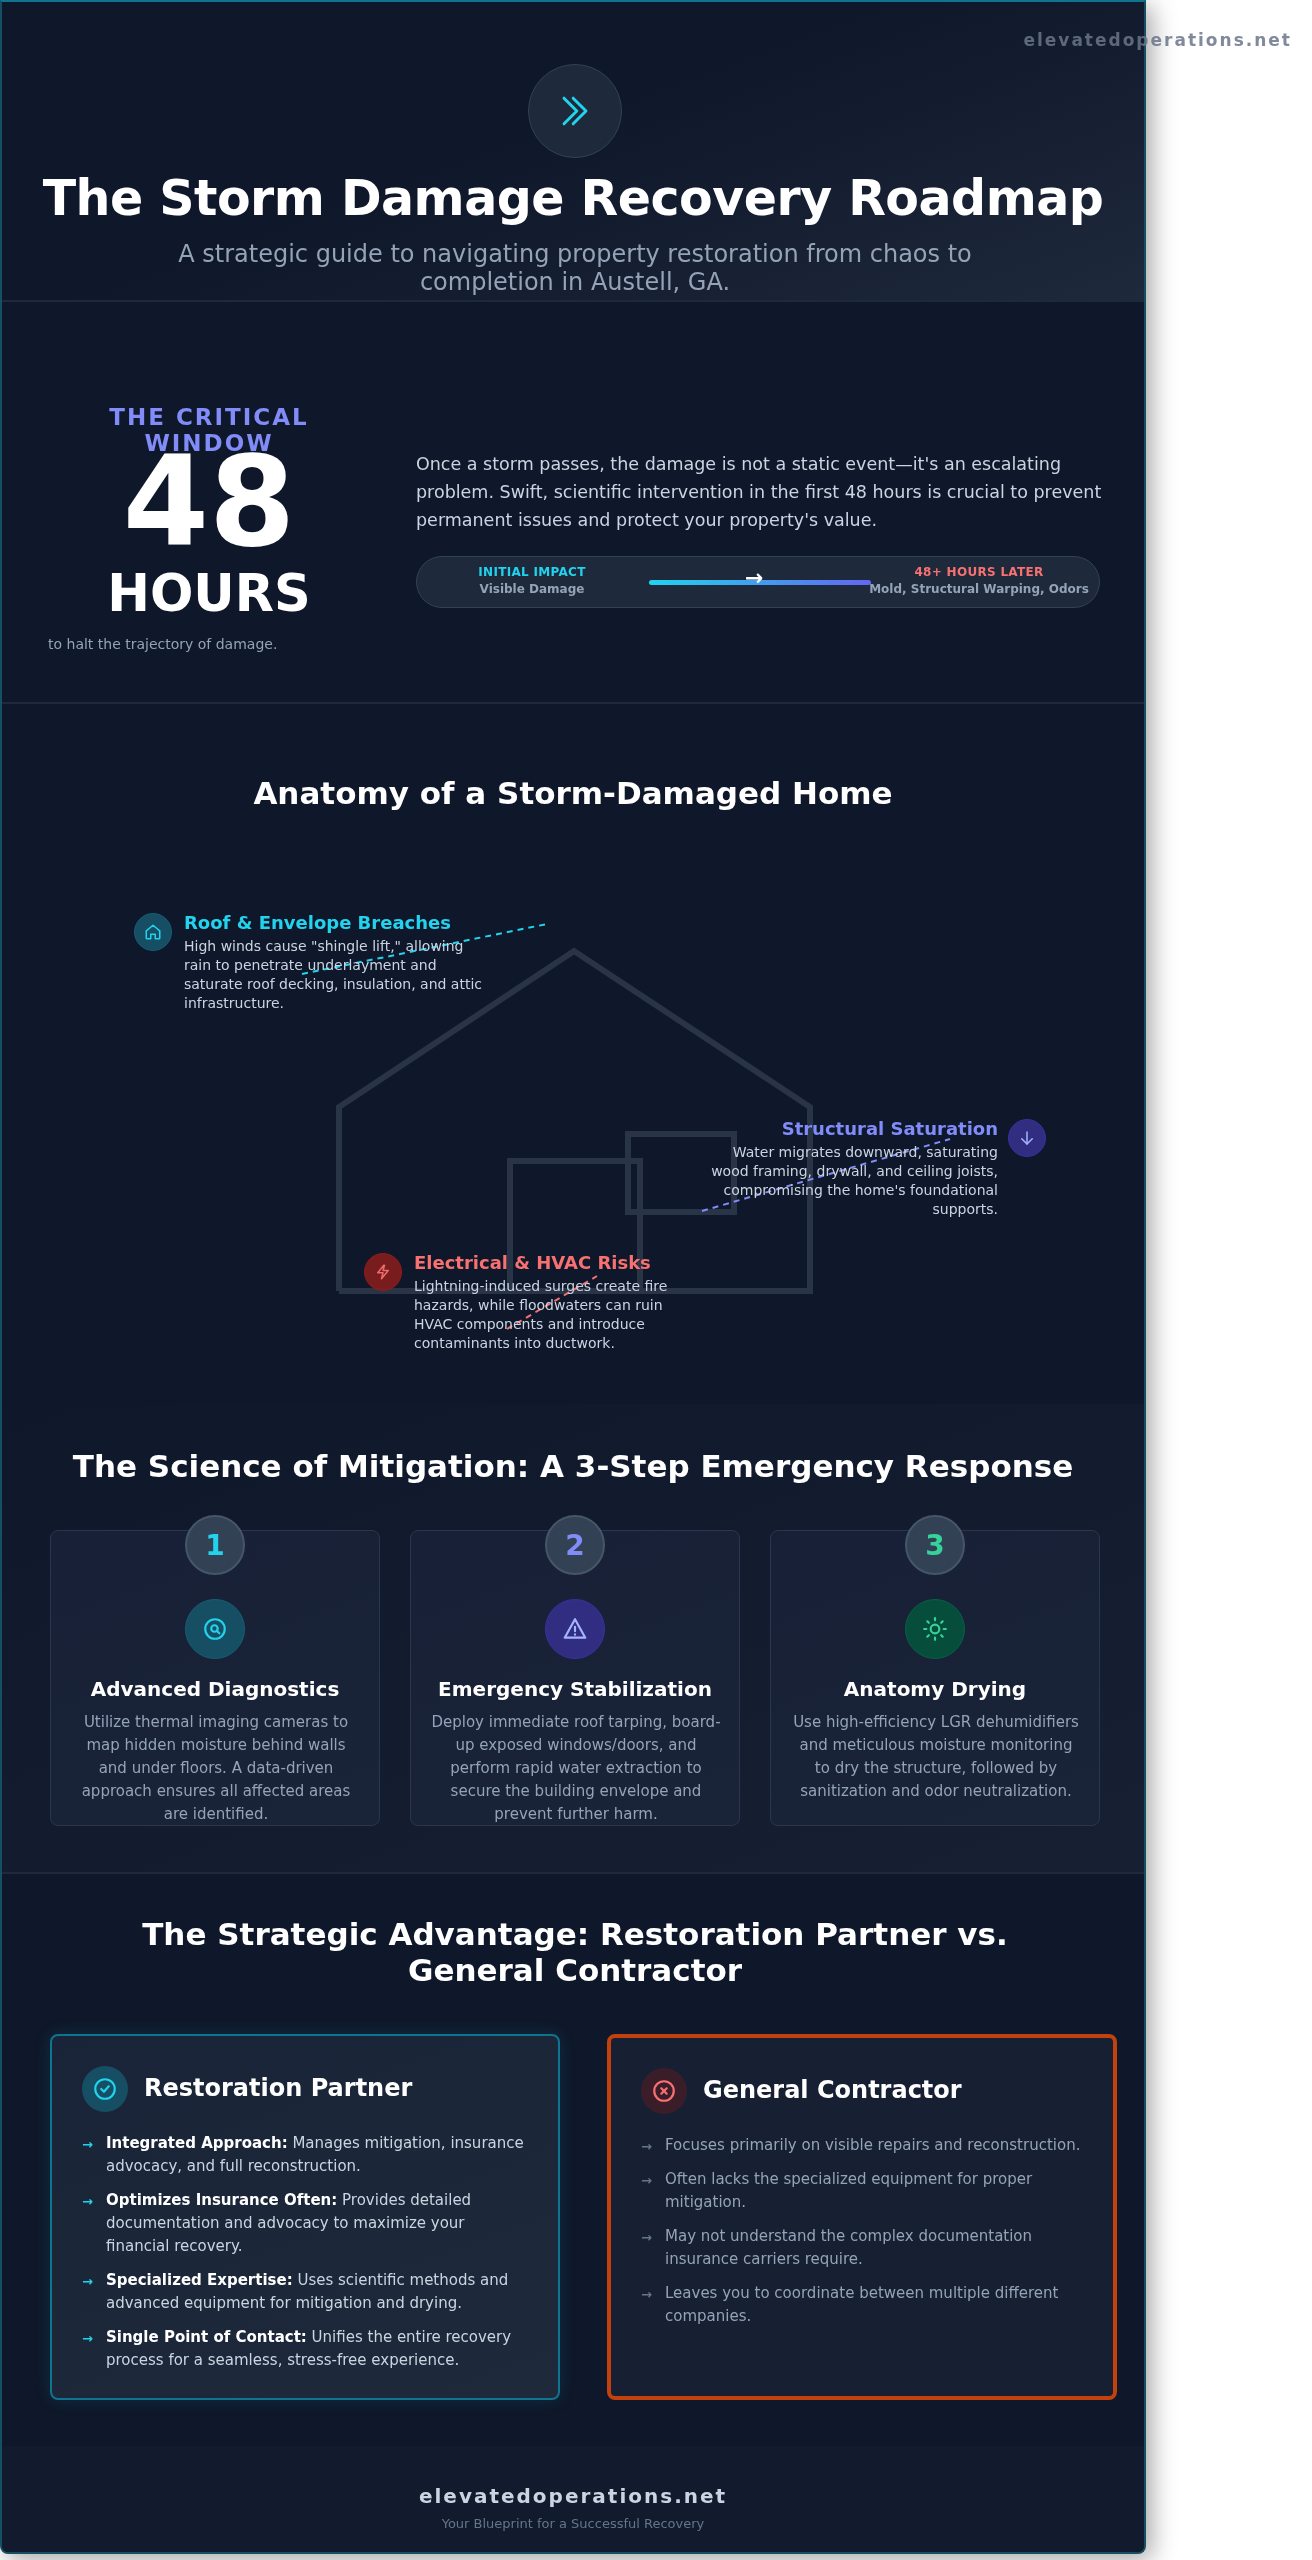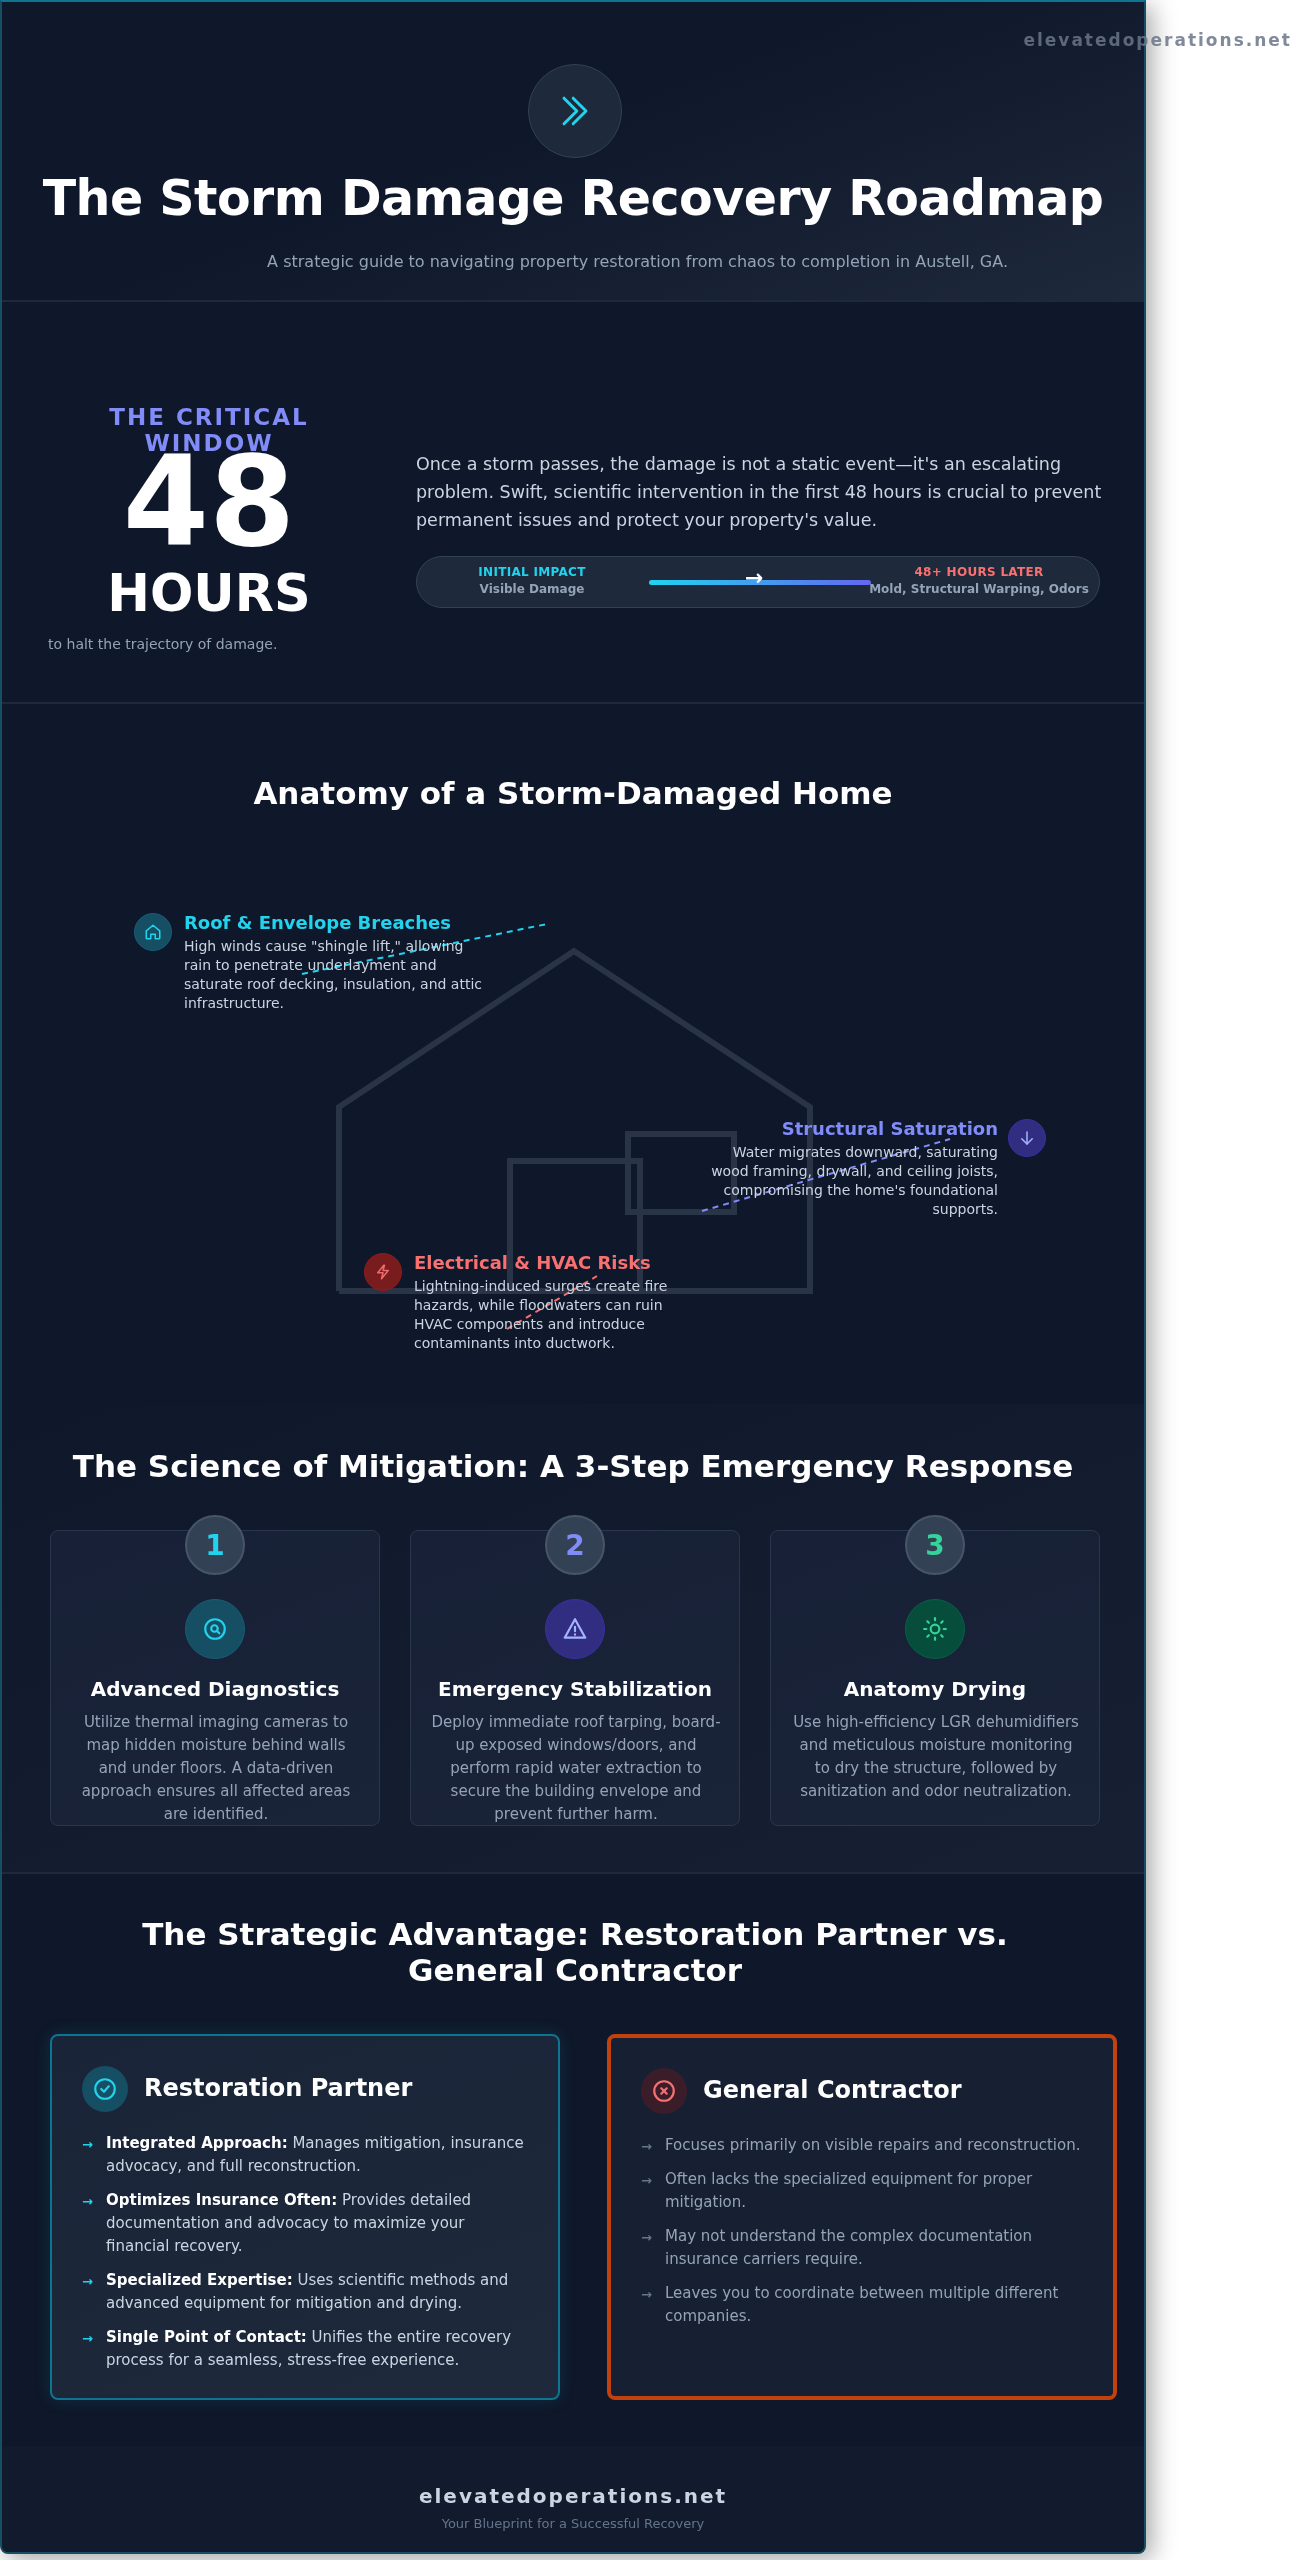--- a/index.html
+++ b/index.html
@@ -24,22 +24,22 @@
   .divider { border-bottom: 2px solid #1e293b; }
 
   
   .hero { top: 0; height: 300px; background: linear-gradient(160deg, #0f172a 0%, #0f172a 45%, #1e293b 100%); }
   .hero-icon {
     position: absolute; left: 526px; top: 62px; width: 94px; height: 94px; border-radius: 50%;
     background: #1e293b; border: 1px solid #334155; display: flex; align-items: center; justify-content: center;
   }
   .hero-title { position: absolute; top: 168px; left: 0; width: 100%; text-align: center;
     font-size: 49px; font-weight: bold; color: #ffffff; letter-spacing: -0.5px; }
-  .hero-sub { position: absolute; top: 246px; left: 140px; width: 866px; text-align: right;
-    font-size: 16px; line-height: 28px; color: #94a3b8; }
+  .hero-sub { position: absolute; top: 238px; left: 140px; width: 866px; text-align: center;
+    font-size: 24px; line-height: 28px; color: #94a3b8; }
 
   
   .critical { top: 356px; height: 346px; }
   .cw-label { position: absolute; left: 46px; top: 46px; width: 322px; text-align: center;
     font-size: 23px; font-weight: bold; color: #818cf8; letter-spacing: 2px; }
   .cw-number { position: absolute; left: 46px; top: 74px; width: 322px; text-align: center;
     font-size: 124px; font-weight: bold; color: #ffffff; line-height: 140px; }
   .cw-hours { position: absolute; left: 46px; top: 206px; width: 322px; text-align: center;
     font-size: 51px; font-weight: bold; color: #ffffff; }
   .cw-caption { position: absolute; left: 46px; top: 278px; width: 322px; text-align: left;

